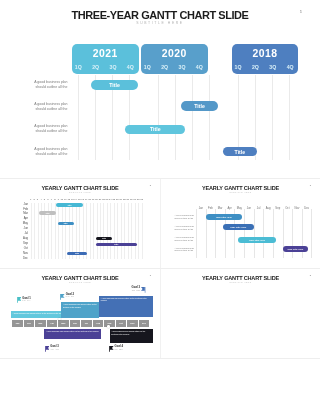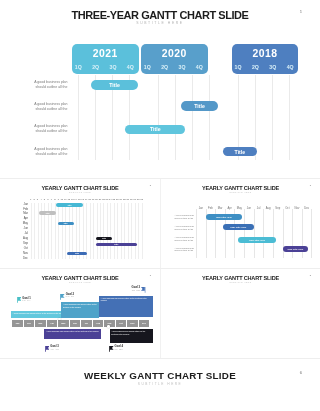--- a/index.html
+++ b/index.html
@@ -354,20 +354,14 @@
 
   <div class="slide" id="s5" style="left:161px;top:269px;width:159px;height:90px">
     <div class="st1" style="left:0;width:159px;top:5.6px;font-size:5.55px;letter-spacing:-0.18px">YEARLY GANTT CHART SLIDE</div>
     <div class="st2" style="left:0;width:159px;top:11.8px;font-size:1.9px;letter-spacing:.55px">SUBTITLE HERE</div>
     <div class="pgnum" style="right:9px;top:5px;font-size:2.4px">5</div>
     <div id="s5-body"></div>
   </div>
 
   <div class="hdiv" style="top:358px"></div>
 
-  <div class="slide" id="s6" style="left:0;top:359px;width:320px;height:52px">
-    <div class="t1" style="top:11px">WEEKLY GANTT CHART SLIDE</div>
-    <div class="t2" style="top:23px">SUBTITLE HERE</div>
-    <div class="pgnum" style="right:18px;top:11px;font-size:4px">6</div>
-    <div id="s6-body"></div>
-  </div>
 
 </div>
 
 </body></html>

